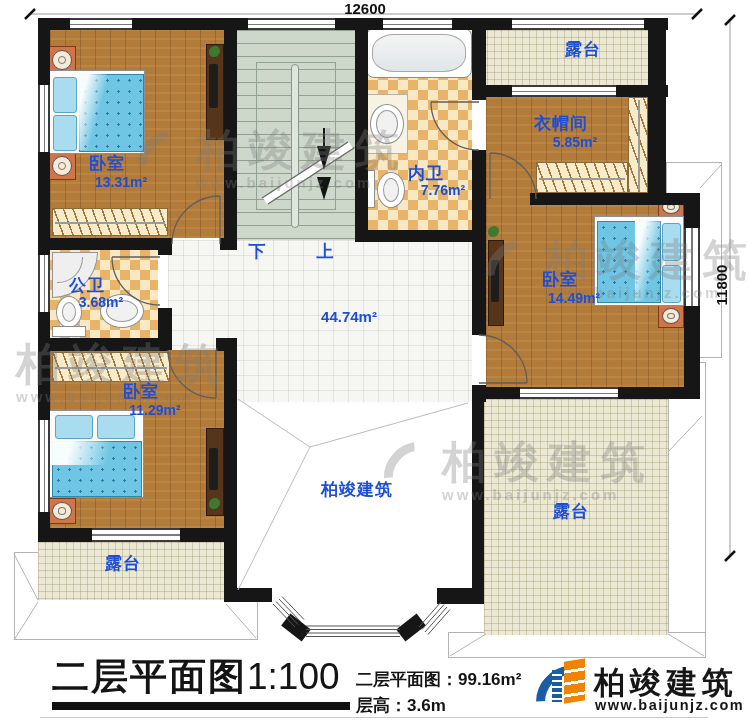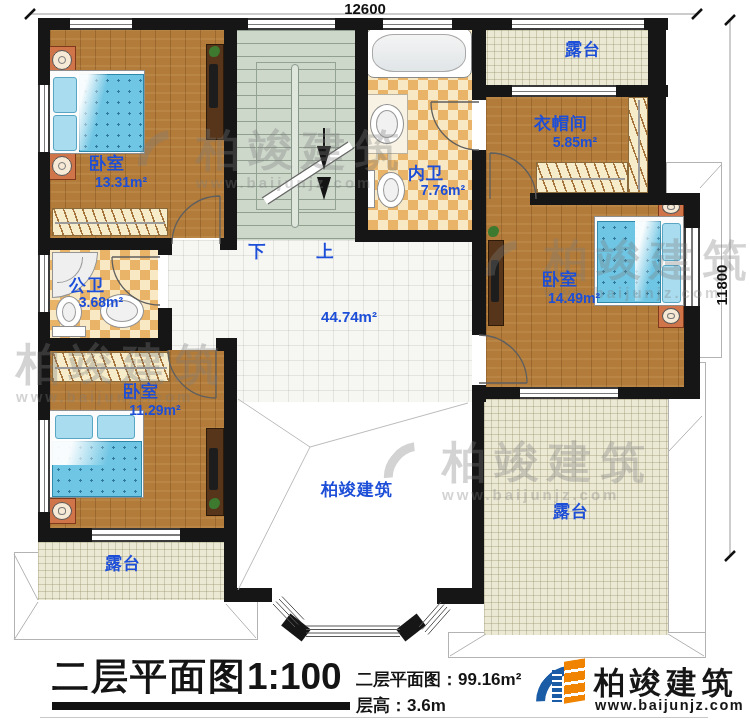--- a/index.html
+++ b/index.html
@@ -67,21 +67,21 @@
   
   .wm{z-index:26;display:flex;align-items:flex-start;color:#7d7d7d;opacity:.33;pointer-events:none;white-space:nowrap;}
   .wm-sw{width:36px;height:46px;border-radius:50%;border:9px solid transparent;border-left-color:#7d7d7d;
     transform:rotate(40deg);margin-right:2px;flex:0 0 auto;}
   .wm-main{font-size:44px;font-weight:800;letter-spacing:9px;line-height:1;}
   .wm-sub{font-size:15px;font-weight:700;letter-spacing:3px;margin-top:2px;}
   
   .dim{z-index:30;font-size:15px;font-weight:700;color:#111;text-align:center;}
   .footer-title{z-index:40;font-size:37px;color:#141414;white-space:nowrap;}
   .footer-title .cjk{font-weight:600;letter-spacing:2px;}
-  .footer-title .scale{font-weight:700;}
+  .footer-title .scale{font-weight:400;}
   .bar{background:#111;z-index:40;}
   .grayline{background:#c8c8c8;z-index:40;}
   .footer-line{z-index:40;font-size:17px;font-weight:600;color:#141414;white-space:nowrap;}
   .brand-name{z-index:40;font-size:31px;font-weight:900;color:#161616;letter-spacing:5px;white-space:nowrap;}
   .brand-site{z-index:40;font-size:14.5px;font-weight:700;color:#161616;letter-spacing:1.5px;white-space:nowrap;}
   .logo-mark{z-index:40;}
   .logo-swoosh{position:absolute;left:-5px;top:6px;width:40px;height:48px;border-radius:50%;
     border:9px solid transparent;border-left-color:#1b5ca6;transform:rotate(42deg);}
   .logo-tower{position:absolute;left:9px;top:12px;width:10px;height:32px;background:#1b5ca6;
     background-image:repeating-linear-gradient(to bottom,transparent 0 4px,#fff 4px 6px);}

